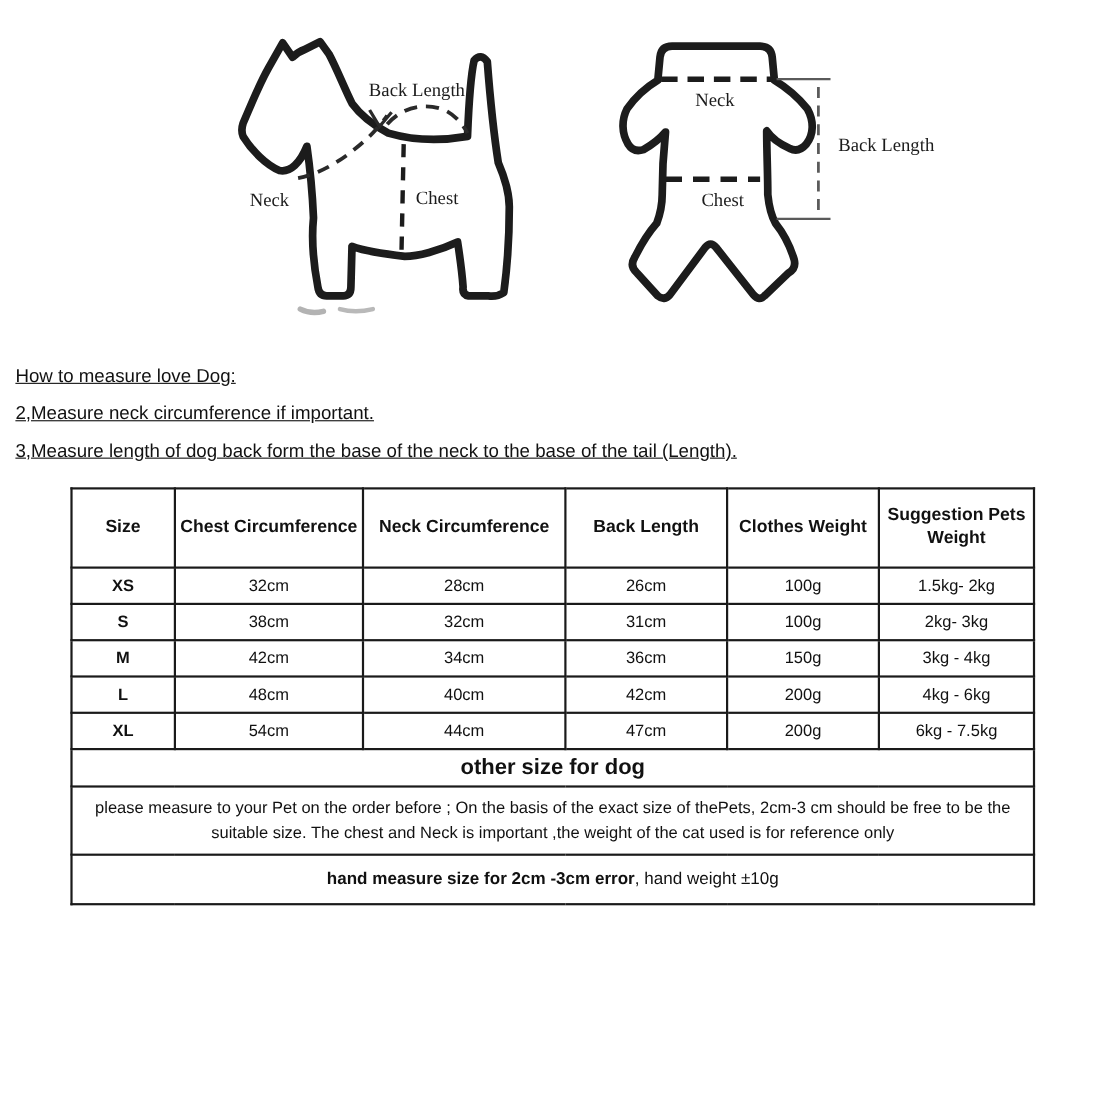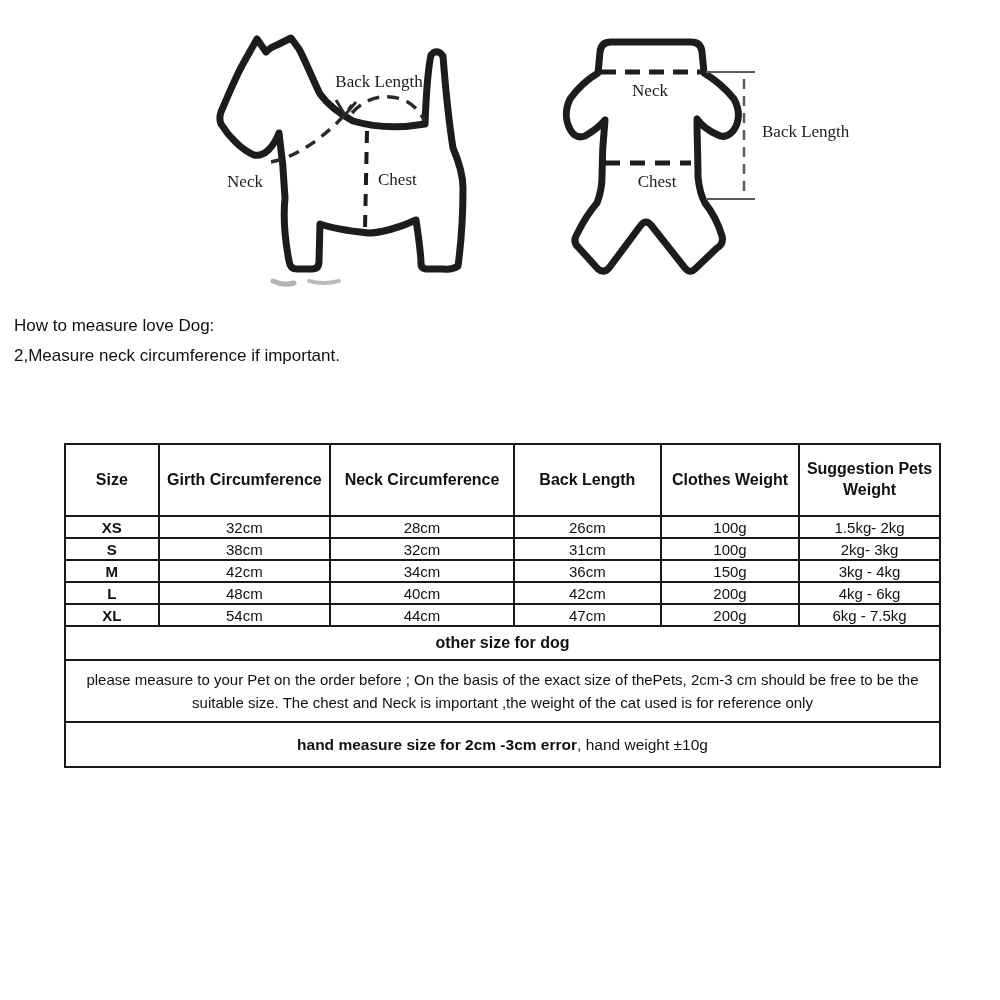--- a/index.html
+++ b/index.html
@@ -6,36 +6,36 @@
   body {
     width:1000px; height:1000px; background:#ffffff; position:relative;
     font-family:"Liberation Sans", sans-serif; color:#111;
     overflow:hidden;
   }
   .diagram-svg { position:absolute; top:0; left:0; }
   .diagram-label {
     font-family:"Liberation Serif", serif; font-size:17px; fill:#1c1c1c;
   }
   .instructions { position:absolute; left:14px; top:317px; width:970px; }
-  .instructions p { margin:0 0 12px 0; font-size:17px; line-height:18px; }
+  .instructions p { margin:16px 0 12px 0; font-size:17px; line-height:18px;text-decoration:underline; }
   table.size-table {
     position:absolute; left:64px; top:443px; width:877px;
     border-collapse:collapse; table-layout:fixed;
   }
   .size-table th, .size-table td {
     border:2px solid #1a1a1a; text-align:center; vertical-align:middle;
     padding:0 3px; overflow:hidden;
   }
   .size-table thead tr { height:72px; }
   .size-table th { font-size:16px; line-height:1.3; font-weight:bold; }
-  .size-table tr.data-row { height:22px;padding-left:40px; }
+  .size-table tr.data-row { height:33px;padding-left:40px; }
   .size-table td { font-size:15px; }
   .size-table td.size-col { font-weight:bold; }
   .size-table tr.band-row { height:34px; }
-  .size-table tr.band-row td { font-weight:bold; font-size:16px; }
+  .size-table tr.band-row td { font-weight:bold; font-size:20px; }
   .size-table tr.note1-row { height:62px; }
   .size-table tr.note1-row td { font-size:15px; line-height:23px; padding:2px 8px; }
   .size-table tr.note2-row { height:45px; }
   .size-table tr.note2-row td { font-size:15.5px; }
   .size-table .bold { font-weight:bold; }
 </style>
 </head>
 <body>
 
 <svg class="diagram-svg" width="1000" height="312" viewBox="0 0 1000 312">
@@ -117,35 +117,36 @@
   <path d="M 744 79 L 744 194" stroke="#5a5a5a" stroke-width="2.5" stroke-dasharray="10 7" fill="none"></path>
 
   <text x="650" y="96" text-anchor="middle" class="diagram-label">Neck</text>
   <text x="657" y="187" text-anchor="middle" class="diagram-label">Chest</text>
   <text x="762" y="137" text-anchor="start" class="diagram-label">Back Length</text>
 </svg>
 
 <div class="instructions">
   <p>How to measure love Dog:</p>
   <p>2,Measure neck circumference if important.</p>
+  <p>3,Measure length of dog back form the base of the neck to the base of the tail (Length).</p>
 </div>
 
 <table class="size-table">
   <colgroup>
     <col style="width:10.7%">
       <col style="width:19.6%">
       <col style="width:21.0%">
     <col style="width:16.8%">
       <col style="width:15.8%">
       <col style="width:16.1%">
   </colgroup>
   <thead>
     <tr>
       <th>Size</th>
-      <th>Girth Circumference</th>
+      <th>Chest Circumference</th>
       <th>Neck Circumference</th>
       <th>Back Length</th>
       <th>Clothes Weight</th>
       <th>Suggestion Pets Weight</th>
     </tr>
   </thead>
   <tbody>
     <tr class="data-row">
       <td class="size-col">XS</td>
       <td>32cm</td>

